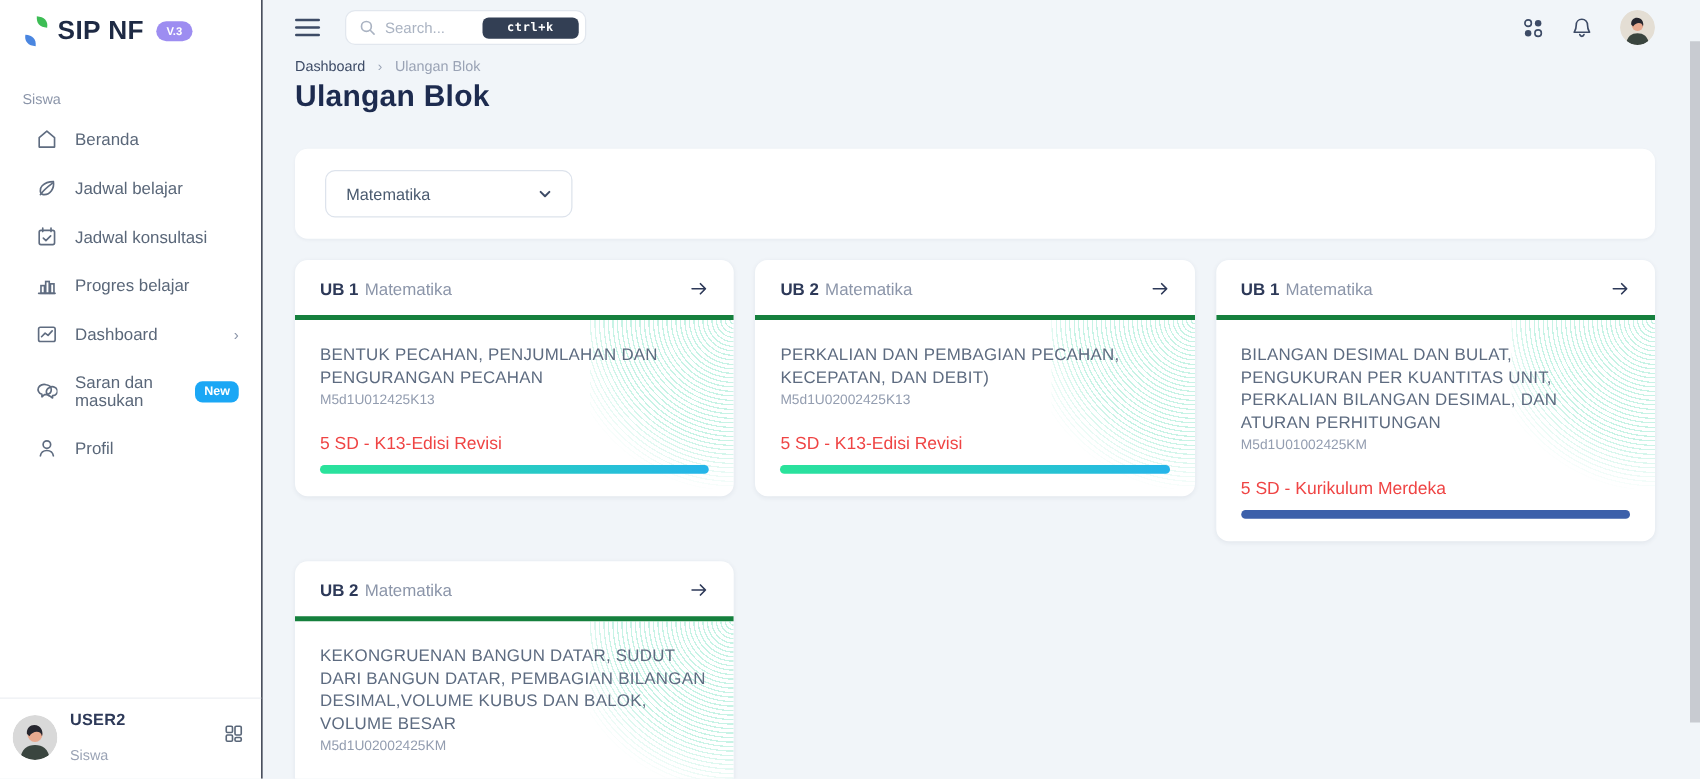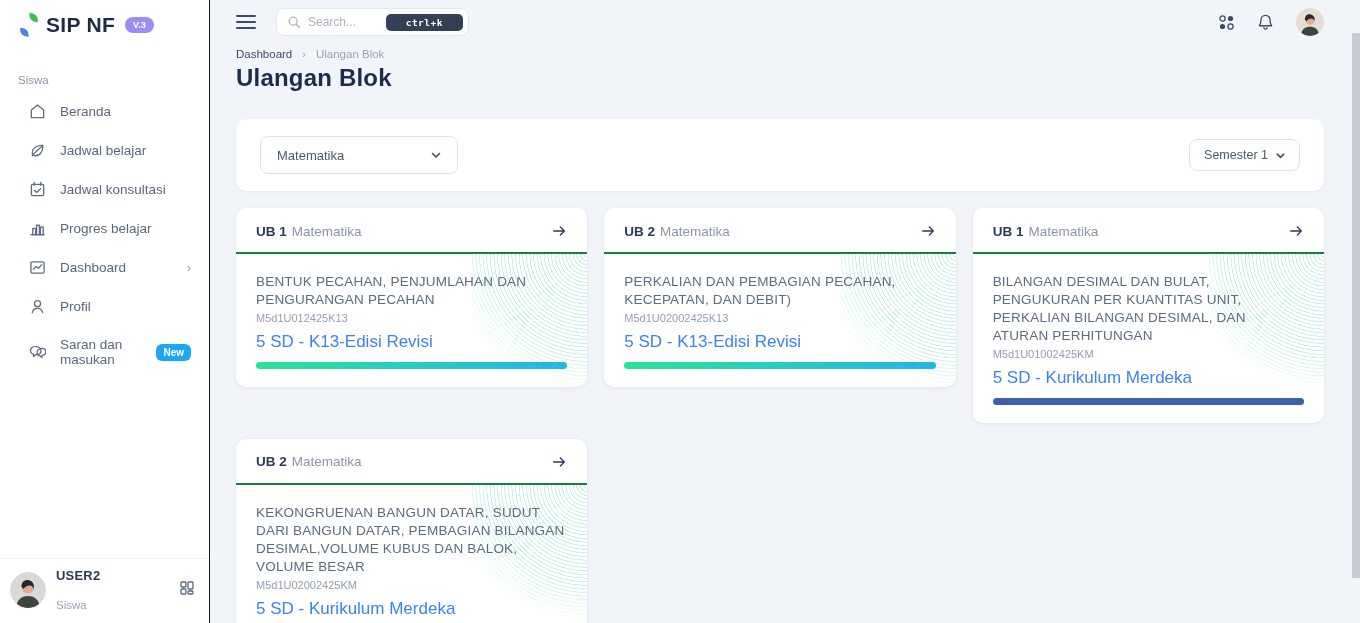--- a/index.html
+++ b/index.html
@@ -97,40 +97,40 @@
   
   .cards-grid {
     margin-top:17px; display:grid; grid-template-columns:repeat(3, 1fr);
     column-gap:17px; row-gap:16px; align-items:start;
   }
   .card {
     background:#fff; border-radius:10px; overflow:hidden;
     box-shadow:0 1px 4px rgba(25,40,70,.07); cursor:pointer;
   }
   .card-header {
-    display:flex; align-items:center; padding:15px 20px 13px;
-    border-bottom:2px solid #15803d;
+    display:flex; align-items:flex-end; padding:15px 20px 13px;
+    border-bottom:4px solid #15803d;
   }
   .card-ub { font-size:13.5px; font-weight:bold; color:#2d3958; }
   .card-subject { font-size:13.5px; color:#8b95a9; margin-left:5px; }
   .card-arrow { margin-left:auto; color:#2d3958; display:flex; }
   .card-body { position:relative; padding:19px 20px 18px; }
   .card-body::before {
     content:""; position:absolute; top:0; right:0; width:115px; height:135px;
     background:repeating-radial-gradient(circle at 100% 0,
       rgba(54,213,164,0) 0 2.6px, rgba(54,213,164,.28) 2.6px 3.6px);
     -webkit-mask-image:radial-gradient(circle at 100% 0, #000 55%, transparent 78%);
             mask-image:radial-gradient(circle at 100% 0, #000 55%, transparent 78%);
   }
   .card-title {
     position:relative; text-transform:uppercase; color:#5d6b80;
     font-size:13.5px; line-height:1.33; letter-spacing:.2px; max-width:330px;
   }
   .card-code { position:relative; margin-top:3px; font-size:11px; color:#939db0; }
-  .card-grade { position:relative; margin-top:8px; font-size:17px; color:#3b82f6; }
+  .card-grade { position:relative; margin-top:20px; font-size:14px; color:#ef4444; }
   .progress { position:relative; margin-top:10px; height:7px; border-radius:4px; }
   .progress.k13 { background:linear-gradient(90deg,#2ae39a,#25b5ea); }
   .progress.km  { background:#3c60aa; }
 
   
   .scrollbar-track { position:absolute; top:0; right:0; width:8px; height:623px; }
   .scrollbar-thumb { position:absolute; top:33px; right:0; width:8px; height:545px; background:#c8cbd1; }
 </style>
 </head>
 <body>
@@ -180,33 +180,33 @@
     </div>
     <div class="nav-item">
       <svg class="nicon" viewBox="0 0 18 18" fill="none" stroke="currentColor" stroke-width="1.4" stroke-linecap="round" stroke-linejoin="round">
         <rect x="2" y="3" width="14" height="12" rx="1.5"></rect>
         <path d="M4.5 11 L7.5 8 L10 9.8 L13.5 6"></path>
       </svg>
       <span>Dashboard</span>
       <span class="spacer chev-right">›</span>
     </div>
     <div class="nav-item">
+      <svg class="nicon" viewBox="0 0 18 18" fill="none" stroke="currentColor" stroke-width="1.4" stroke-linecap="round" stroke-linejoin="round">
+        <path d="M12.5 3 A5 4.2 0 0 1 12.5 11.3 H11 L8.8 13.2 V11 A5 4.2 0 0 1 12.5 3 Z" transform="translate(-4,0)"></path>
+        <path d="M11 5.5 A4.2 3.8 0 1 1 13.8 12.2 V14.2 L11.6 12.6 A4.2 3.8 0 0 1 11 5.5"></path>
+      </svg>
+      <span>Saran dan masukan</span>
+      <span class="spacer badge-new">New</span>
+    </div>
+    <div class="nav-item">
       <svg class="nicon" viewBox="0 0 18 18" fill="none" stroke="currentColor" stroke-width="1.4" stroke-linecap="round">
         <circle cx="9" cy="6" r="3.2"></circle>
         <path d="M3.5 15.5 C4 12.5 6.2 11 9 11 C11.8 11 14 12.5 14.5 15.5"></path>
       </svg>
       <span>Profil</span>
-    </div>
-    <div class="nav-item">
-      <svg class="nicon" viewBox="0 0 18 18" fill="none" stroke="currentColor" stroke-width="1.4" stroke-linecap="round" stroke-linejoin="round">
-        <path d="M12.5 3 A5 4.2 0 0 1 12.5 11.3 H11 L8.8 13.2 V11 A5 4.2 0 0 1 12.5 3 Z" transform="translate(-4,0)"></path>
-        <path d="M11 5.5 A4.2 3.8 0 1 1 13.8 12.2 V14.2 L11.6 12.6 A4.2 3.8 0 0 1 11 5.5"></path>
-      </svg>
-      <span>Saran dan masukan</span>
-      <span class="spacer badge-new">New</span>
     </div>
   </nav>
 
   <div class="sidebar-footer">
     <span class="avatar-sm">
       <svg viewBox="0 0 36 36">
         <circle cx="18" cy="18" r="18" fill="#d9d9d9"></circle>
         <clipPath id="clipA">
             <circle cx="18" cy="18" r="18"></circle>
           </clipPath>
@@ -286,26 +286,20 @@
   </div>
   <h1 class="page-title">Ulangan Blok</h1>
 
   <div class="filter-bar">
     <div class="select-subject">
       <span>Matematika</span>
       <svg class="select-chev" width="14" height="14" viewBox="0 0 14 14" fill="none" stroke="currentColor" stroke-width="1.6" stroke-linecap="round" stroke-linejoin="round">
         <path d="M3.5 5.5 L7 9 L10.5 5.5"></path>
       </svg>
     </div>
-    <div class="select-semester">
-      <span>Semester 1</span>
-      <svg class="select-chev" width="13" height="13" viewBox="0 0 14 14" fill="none" stroke="currentColor" stroke-width="1.6" stroke-linecap="round" stroke-linejoin="round">
-        <path d="M3.5 5.5 L7 9 L10.5 5.5"></path>
-      </svg>
-    </div>
   </div>
 
   <div class="cards-grid">
 
     <div class="card">
       <div class="card-header">
         <span class="card-ub">UB 1</span>
         <span class="card-subject">Matematika</span>
         <span class="card-arrow">
           <svg width="16" height="16" viewBox="0 0 18 18" fill="none" stroke="currentColor" stroke-width="1.5" stroke-linecap="round" stroke-linejoin="round">

